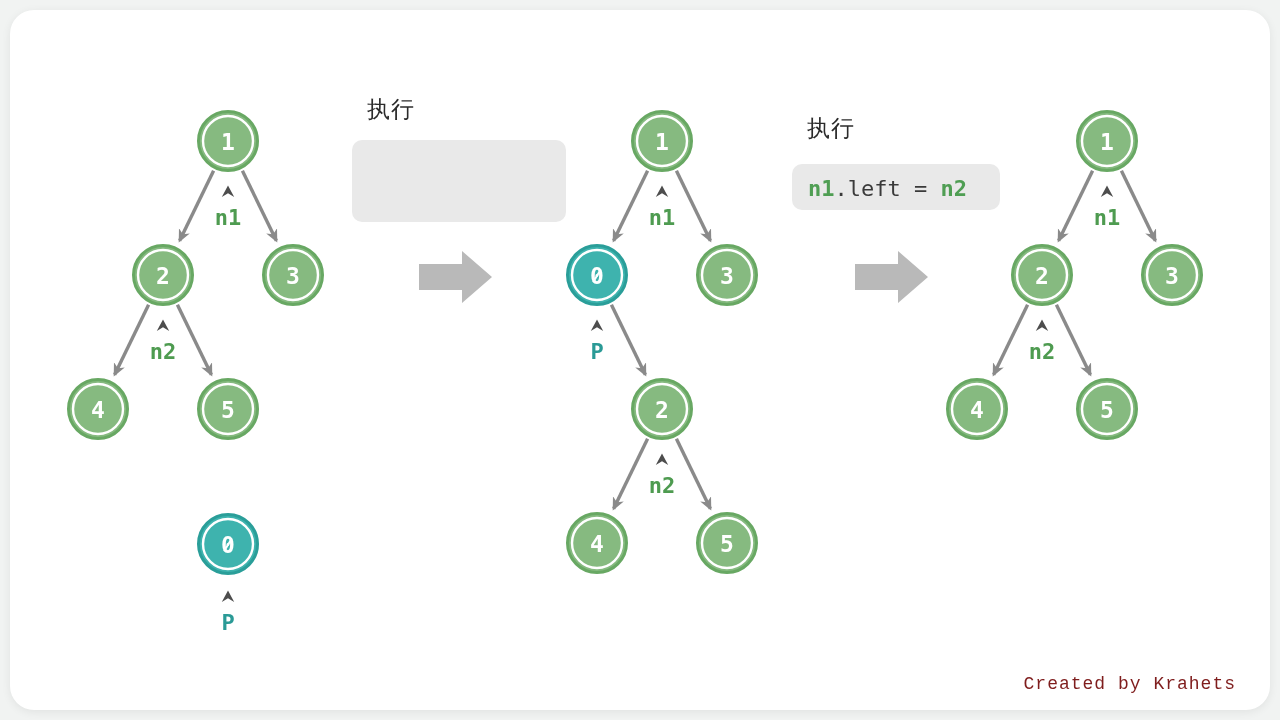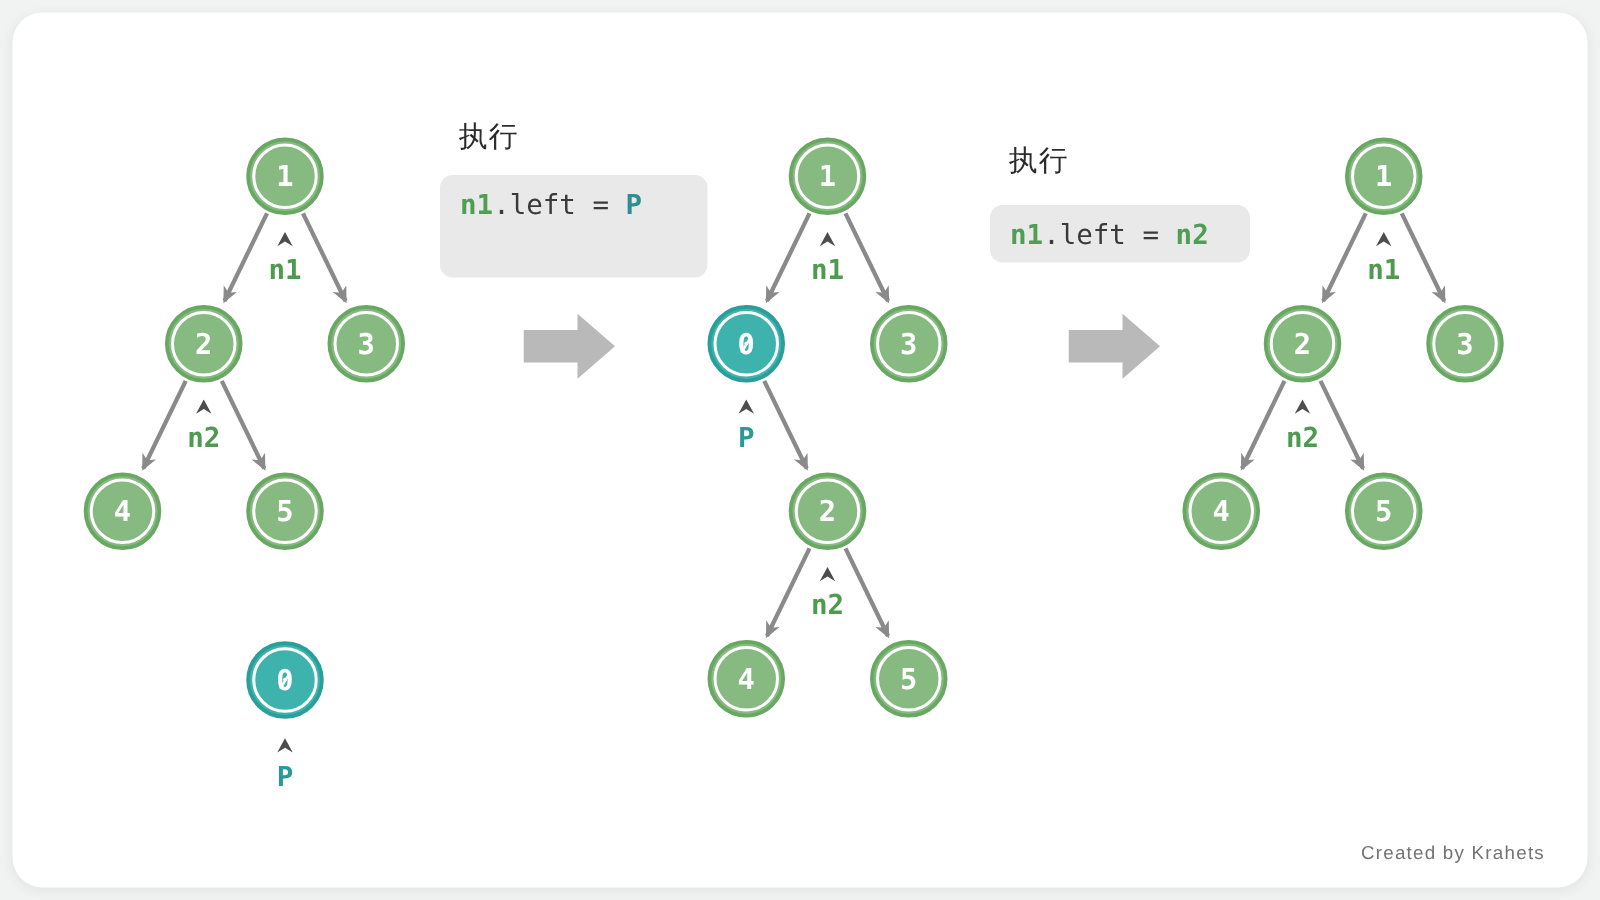--- a/index.html
+++ b/index.html
@@ -27,22 +27,22 @@
     font-size:22px;color:#3a3a3a;
     padding:9px 16px;
     line-height:32px;
     white-space:pre;
   }
   .tk-green{color:#4f9e53;font-weight:bold;}
   .tk-teal{color:#2e8f93;font-weight:bold;}
   .tk-plain{color:#3a3a3a;}
   .watermark{
     position:absolute;right:44px;top:674px;
-    font-family:Liberation Sans, sans-serif;
-    font-size:15px;color:#737373;letter-spacing:1px;
+    font-family:Liberation Mono, monospace;
+    font-size:18px;color:#7f1d1d;letter-spacing:1px;
   }
   .node-label-text{font-family:"DejaVu Sans Mono", monospace;font-weight:600;}
 </style>
 </head>
 <body>
 
 <div class="card"></div>
 
 <svg id="diagram" width="1280" height="720" viewBox="0 0 1280 720">
     <defs>
@@ -171,18 +171,18 @@
       <text x="1107" y="217" text-anchor="middle" dominant-baseline="central" font-family="DejaVu Sans Mono, monospace" font-weight="bold" font-size="22" fill="#4e9b50">n1</text>
       <path d="M 1042,319.5 L 1048.2,331 L 1042,327.2 L 1035.8,331 Z" fill="#4d4d4d"></path>
       <text x="1042" y="351" text-anchor="middle" dominant-baseline="central" font-family="DejaVu Sans Mono, monospace" font-weight="bold" font-size="22" fill="#4e9b50">n2</text>
     </g>
     <polygon points="419,264 462,264 462,251 492,277 462,303 462,290 419,290" fill="#b9b9b9"></polygon>
     <polygon points="855,264 898,264 898,251 928,277 898,303 898,290 855,290" fill="#b9b9b9"></polygon>
   </svg>
 
 <div id="code-blocks">
     <div class="code-title" style="left: 367px; top: 94px;">执行</div>
-    <div class="code-box" style="left: 352px; top: 140px; width: 182px; height: 64px;"><div><span class="tk-green">n1</span><span class="tk-plain">.left = </span><span class="tk-teal">P</span></div></div>
+    <div class="code-box" style="left: 352px; top: 140px; width: 182px; height: 64px;"></div>
     <div class="code-title" style="left: 807px; top: 113px;">执行</div>
     <div class="code-box" style="left: 792px; top: 164px; width: 176px; height: 28px;"><div><span class="tk-green">n1</span><span class="tk-plain">.left = </span><span class="tk-green">n2</span></div></div>
   </div>
 
 <div class="watermark">Created by Krahets</div>
 
 </body></html>

